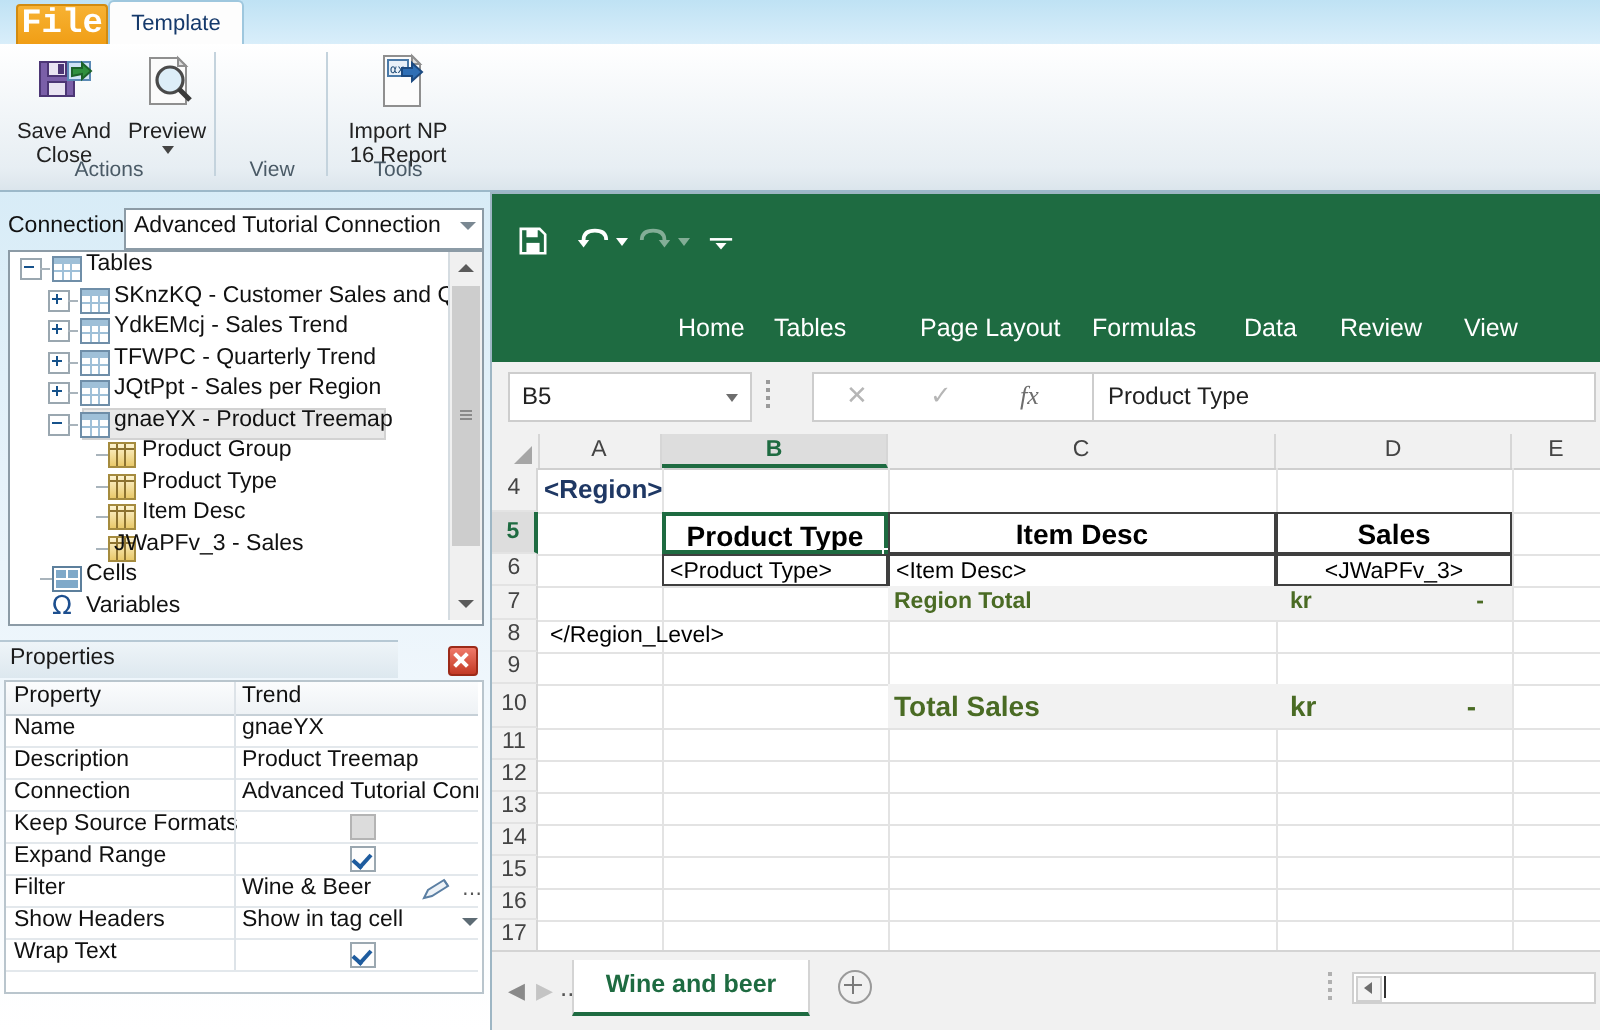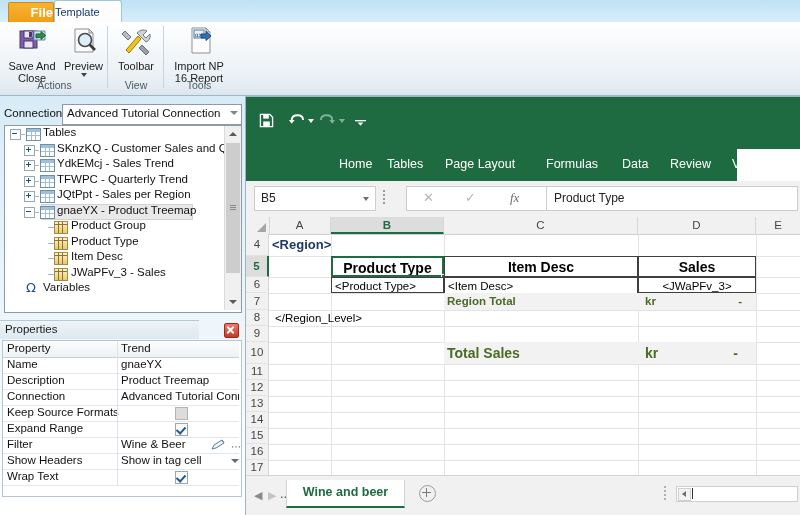--- a/index.html
+++ b/index.html
@@ -13,25 +13,25 @@
   
   #app{position:absolute;left:0;top:0;width:800px;height:515px;
        background:linear-gradient(#cfe8f5,#eaf4fb 55%,#ffffff);}
 
   
   .ribbon-tabstrip{position:absolute;left:0;top:0;width:800px;height:22px;
      background:linear-gradient(#bfe2f4,#d9eefa);}
   .tab-file{position:absolute;left:8px;top:2px;width:44px;height:20px;
      background:linear-gradient(#f7b233,#f09d14);border:1px solid #d28b10;
      border-bottom:none;border-radius:2px 2px 0 0;
-     color:#fff;font-size:13px;text-align:right;line-height:19px;font-weight:600;}
+     color:#fff;font-size:17px;text-align:center;line-height:19px;font-weight:600;font-family:Liberation Mono, monospace;}
   .tab-template{position:absolute;left:54px;top:0px;width:66px;height:22px;
      background:#fdfdfd;border:1px solid #9ec7de;border-bottom:none;
      border-radius:3px 3px 0 0;color:#15396b;font-size:11px;
-     line-height:22px;}
+     text-align:center;line-height:22px;}
   .ribbon-body{position:absolute;left:0;top:22px;width:800px;height:73px;
      background:linear-gradient(#ffffff,#e7eef3 85%,#dbe5ec);
      border-bottom:1px solid #9cb8c9;}
   .rib-sep{position:absolute;top:4px;width:1px;height:62px;background:#c4d3dd;}
   .rib-btn{position:absolute;top:3px;text-align:center;color:#222;font-size:11px;line-height:12px;}
   .rib-icon{width:32px;height:32px;margin:0 auto 3px auto;position:relative;}
   .rib-grouplbl{position:absolute;top:57px;font-size:10.5px;color:#4a5a66;text-align:center;}
 
   
   .conn-row{position:absolute;left:0;top:104px;width:244px;height:20px;}
@@ -90,21 +90,21 @@
   .pencil{position:absolute;left:208px;top:2px;width:16px;height:12px;}
   .ellip{position:absolute;left:228px;top:4px;font-size:10px;color:#555;letter-spacing:1px;}
   .dd-arrow{position:absolute;left:228px;top:6px;width:0;height:0;
      border-left:4px solid transparent;border-right:4px solid transparent;border-top:4px solid #5d6b74;}
 
   
   #excel{position:absolute;left:245px;top:96px;width:555px;height:419px;
      background:#fff;border-left:1px solid #9eb6c4;border-top:1px solid #9eb6c4;
      overflow:hidden;}
   .xl-qat{position:absolute;left:0;top:0;width:555px;height:52px;background:#1e6b41;}
-  .xl-tabs{position:absolute;left:0;top:52px;width:491px;height:32px;background:#1e6b41;}
+  .xl-tabs{position:absolute;left:0;top:52px;width:555px;height:32px;background:#1e6b41;}
   .xl-tab{position:absolute;top:6px;color:#fff;font-size:12.5px;line-height:18px;}
   .xl-fbarzone{position:absolute;left:0;top:84px;width:555px;height:36px;
      background:#f1f1f1;border-bottom:1px solid #d4d4d4;}
   .namebox{position:absolute;left:8px;top:5px;width:120px;height:23px;
      background:#fff;border:1px solid #cdcdcd;}
   .namebox .v{position:absolute;left:6px;top:4px;font-size:12px;color:#222;}
   .namebox .a{position:absolute;right:6px;top:10px;width:0;height:0;
      border-left:3px solid transparent;border-right:3px solid transparent;border-top:4px solid #6d6d6d;}
   .vgrip{position:absolute;left:137px;top:9px;width:2px;height:15px;}
   .vgrip i{position:absolute;left:0;width:2px;height:2px;background:#9a9a9a;}
@@ -190,32 +190,20 @@
           <circle cx="17" cy="15" r="6.5" fill="#d7ebf7" fill-opacity=".85" stroke="#4a4a4a" stroke-width="1.6"></circle>
           <line x1="21.5" y1="19.5" x2="27" y2="25" stroke="#3a3a3a" stroke-width="2.6"></line>
         </svg>
       </div>
       <span>Preview</span>
       <div style="margin:1px auto 0;width:0;height:0;border-left:3px solid transparent;border-right:3px solid transparent;border-top:4px solid #444"></div>
     </div>
 
     <div class="rib-grouplbl" style="left:3px;width:103px">Actions</div>
 
-    <div class="rib-btn" style="left:112px;width:48px">
-      <div class="rib-icon">
-        <svg width="32" height="32" viewBox="0 0 32 32">
-          <path d="M6 25 L18 11 L21 14 L9 28 Z" fill="#f0c419" stroke="#9a7b0c"></path>
-          <path d="M17 8 Q22 3 27 6 L23 10 L26 13 L30 9 Q31 15 26 17 Z" fill="#cfd3d8" stroke="#767b80"></path>
-          <path d="M5 6 L11 12 L8 15 L2 9 Z" fill="#b7bcc2" stroke="#6d7276"></path>
-          <path d="M10 11 L22 23 L19 26 L7 14 Z" fill="#f0c419" stroke="#9a7b0c" opacity=".0"></path>
-          <path d="M22 20 L29 27 L26 30 L19 23 Z" fill="#9aa0a6" stroke="#6d7276"></path>
-        </svg>
-      </div>
-      <span>Toolbar</span>
-    </div>
     <div class="rib-grouplbl" style="left:110px;width:52px">View</div>
 
     <div class="rib-btn" style="left:168px;width:62px">
       <div class="rib-icon">
         <svg width="32" height="32" viewBox="0 0 32 32">
           <path d="M9 3 L23 3 L27 7 L27 28 L9 28 Z" fill="#fcfcfc" stroke="#8f8f8f"></path>
           <path d="M23 3 L23 7 L27 7 Z" fill="#dedede" stroke="#8f8f8f"></path>
           <rect x="11" y="5" width="10" height="8" fill="#e8f0f8" stroke="#4a7aa8"></rect>
           <text x="12" y="11.5" font-size="6" fill="#234e78" font-family="monospace">αx</text>
           <path d="M18 13 L18 9 L23 9 L23 6.5 L28 11 L23 15.5 L23 13 Z" fill="#2f6fb5" stroke="#1c4a80"></path>
@@ -331,21 +319,30 @@
           </div>
           <span class="tx" style="left:66px">Item Desc</span>
         </div>
         <div class="tnode">
           <div class="dash-h" style="left:43px;width:10px"></div>
           <div class="ico-fld" style="left:49px">
             <i style="left:3px;top:0;width:1px;height:11px"></i>
             <i style="left:7px;top:0;width:1px;height:11px"></i>
             <i style="left:0;top:2px;width:12px;height:1px"></i>
           </div>
-          <span class="tx" style="left:66px">JWaPFv_3 - Sales</span>
+          <span class="tx" style="left:52px">JWaPFv_3 - Sales</span>
+        </div>
+        <div class="tnode">
+          <div class="dash-h" style="left:15px;width:10px"></div>
+          <div class="ico-cells" style="left:21px">
+            <i style="left:1px;top:1px;width:5px;height:4px"></i>
+            <i style="left:7px;top:1px;width:5px;height:4px"></i>
+            <i style="left:1px;top:6px;width:11px;height:4px"></i>
+          </div>
+          <span class="tx" style="left:38px">Cells</span>
         </div>
         <div class="tnode">
           <div style="position:absolute;left:21px;top:-1px;font-size:13px;color:#1d4f8f;font-family:'DejaVu Sans',sans-serif">Ω</div>
           <span class="tx" style="left:38px">Variables</span>
         </div>
       </div>
     <div class="tree-sb">
       <div class="sb-arrow" style="top:0">
         <div class="caret" style="top:6px;border-bottom:4px solid #5a5a5a"></div>
       </div>
@@ -448,21 +445,21 @@
       <svg width="13" height="8" viewBox="0 0 14 8">
           <line x1="1" y1="1.5" x2="13" y2="1.5" stroke="#fff" stroke-width="1.4"></line>
           <path d="M4 3.5 L10 3.5 L7 7 Z" fill="#fff"></path>
         </svg>
     </div>
   </div>
 
   <div class="xl-tabs" id="xlTabs">
       <div class="xl-tab" style="left: 93px;">Home</div>
       <div class="xl-tab" style="left: 141px;">Tables</div>
-      <div class="xl-tab" style="left: 199px;">Page Layout</div>
+      <div class="xl-tab" style="left: 214px;">Page Layout</div>
       <div class="xl-tab" style="left: 300px;">Formulas</div>
       <div class="xl-tab" style="left: 376px;">Data</div>
       <div class="xl-tab" style="left: 424px;">Review</div>
       <div class="xl-tab" style="left: 486px;">View</div>
     </div>
 
   <div class="xl-fbarzone">
     <div class="namebox">
       <div class="v">B5</div>
       <div class="a"></div>

